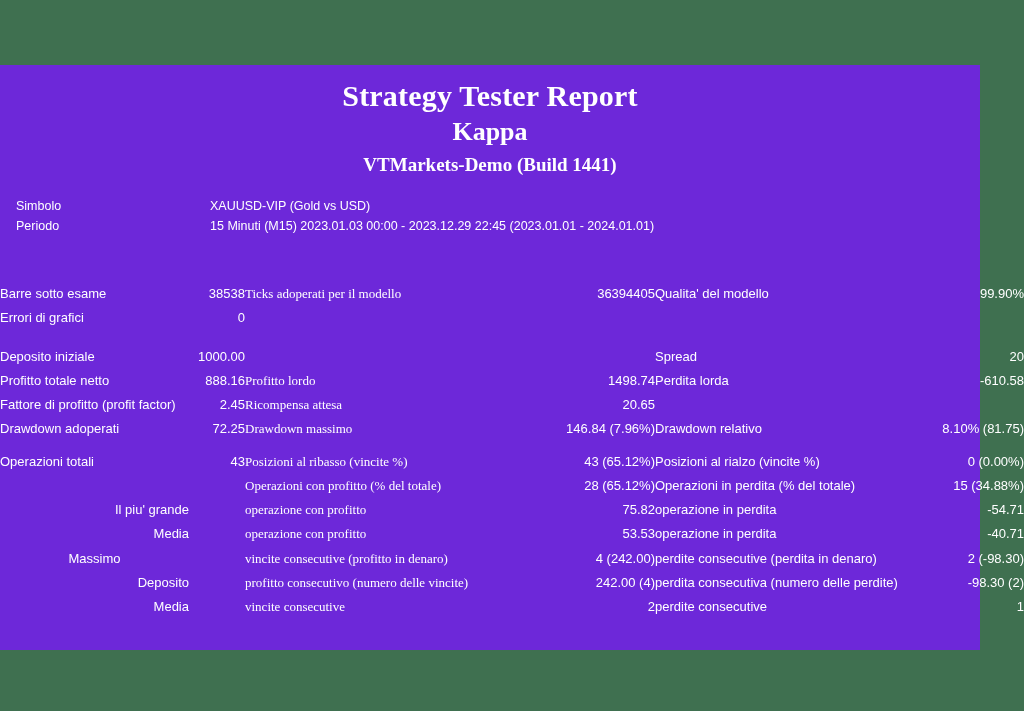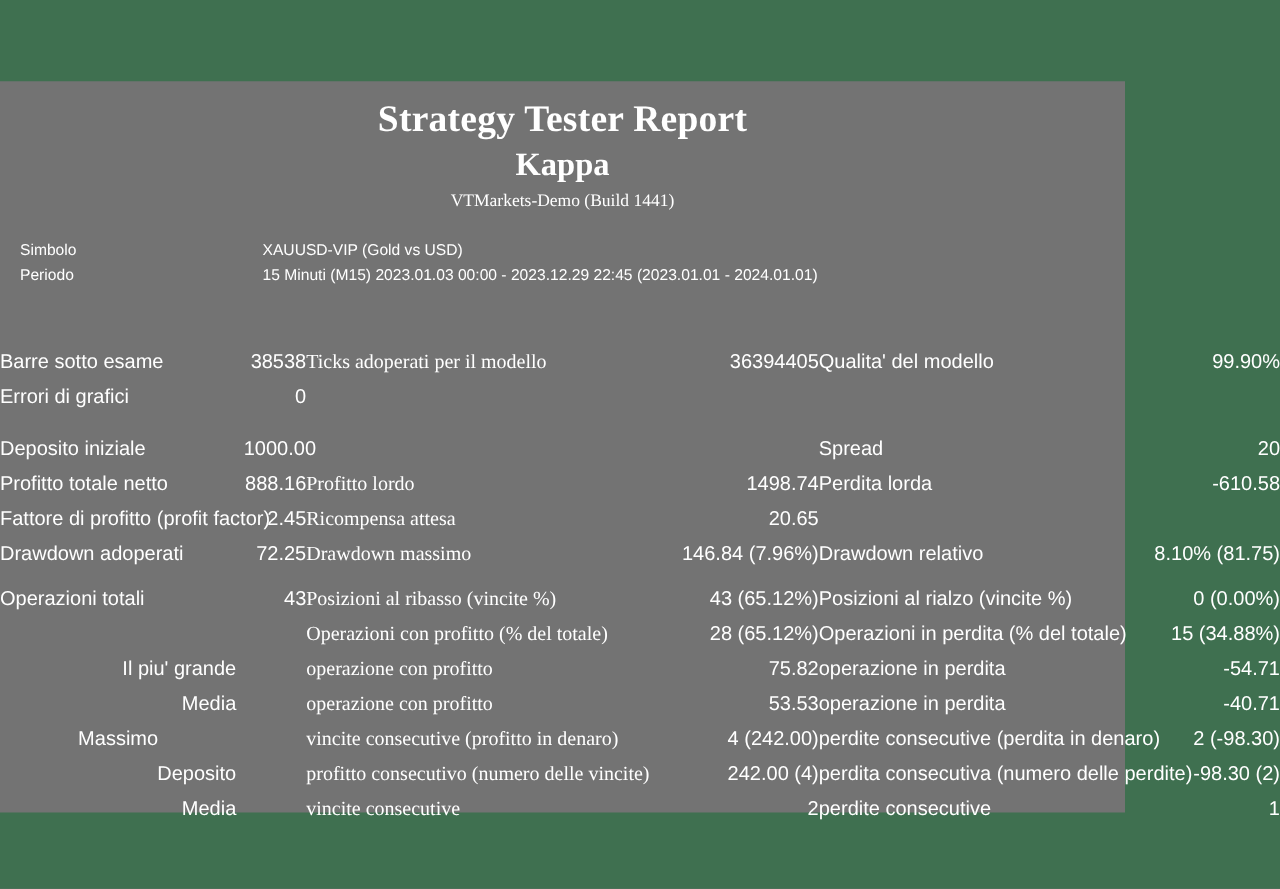--- a/index.html
+++ b/index.html
@@ -10,23 +10,23 @@
     width: 1024px;
     height: 711px;
     background: #3f7050;
     font-family: "Liberation Sans", sans-serif;
     overflow: hidden;
   }
   .page {
     position: absolute;
     left: 0;
     top: 65px;
-    width: 900px;
+    width: 980px;
     height: 585px;
-    background: #737373;
+    background: #6d28d9;
     color: #ffffff;
     box-sizing: border-box;
     padding: 0;
   }
   .title-block {
     text-align: center;
     font-family: "Liberation Serif", serif;
     padding-top: 14px;
   }
   .title-main {
@@ -35,42 +35,42 @@
     letter-spacing: 0.2px;
     line-height: 1.15;
   }
   .title-sub {
     font-size: 26px;
     font-weight: bold;
     line-height: 1.25;
     margin-top: 2px;
   }
   .title-build {
-    font-size: 14px;
-    font-weight: normal;
+    font-size: 19px;
+    font-weight: bold;
     margin-top: 6px;
   }
   table.meta {
     border-collapse: collapse;
     margin-top: 20px;
     margin-left: 16px;
     font-size: 12.5px;
   }
   table.meta td {
     padding: 3px 0;
     vertical-align: top;
     white-space: nowrap;
   }
   table.meta td.k {
     width: 194px;
   }
   table.stats {
     border-collapse: collapse;
     margin-top: 46px;
-    font-size: 16px;
+    font-size: 13px;
     width: 1024px;
     table-layout: fixed;
   }
   table.stats td {
     padding: 4px 0;
     vertical-align: top;
     white-space: nowrap;
     line-height: 1.25;
   }
   td.lbl  { width: 195px; padding-left: 16px; box-sizing: border-box; }

